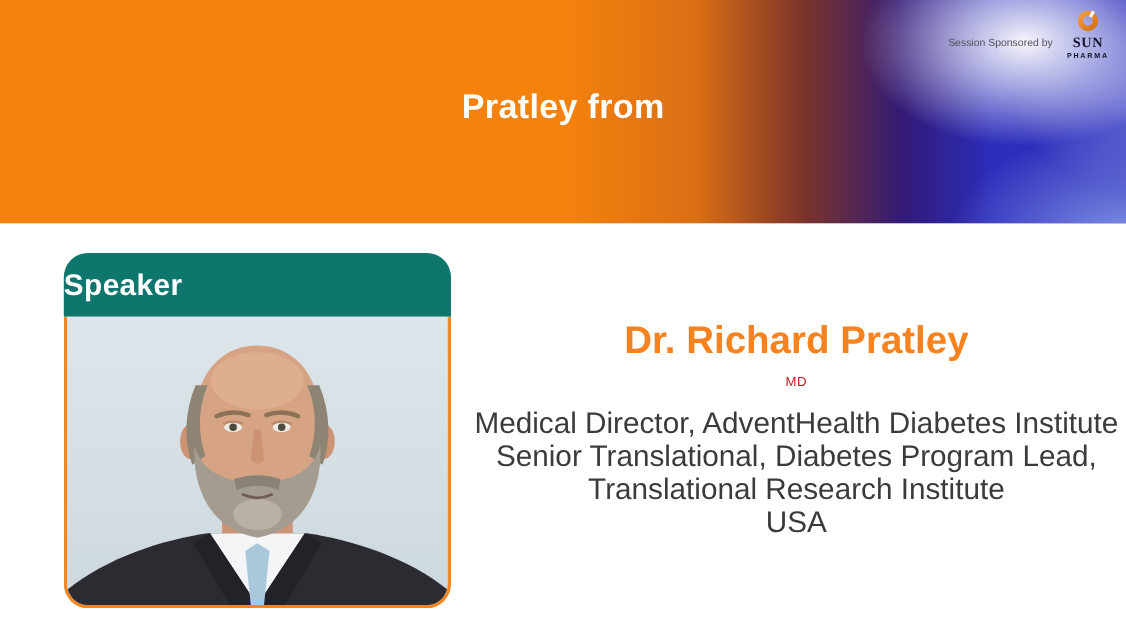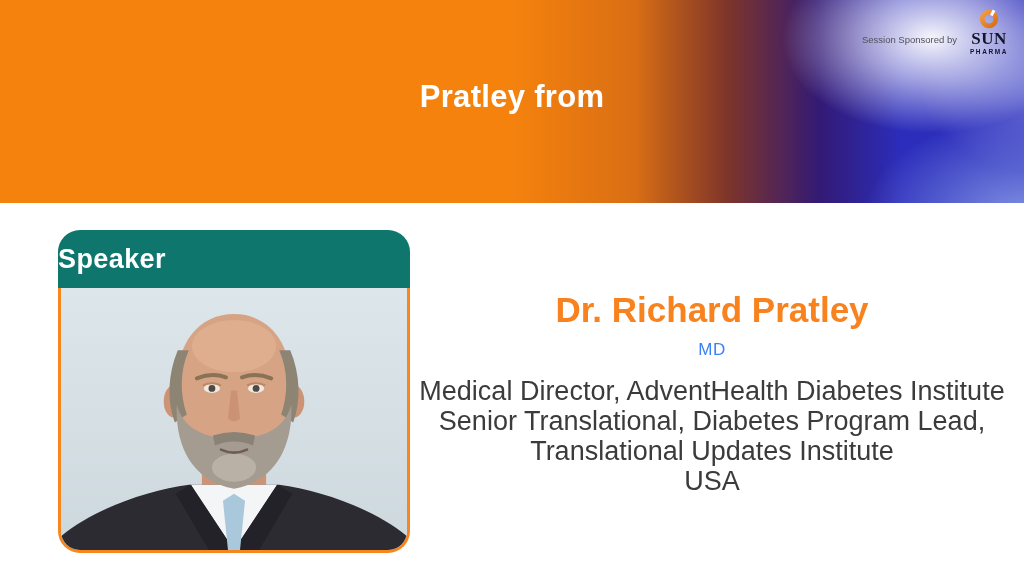--- a/index.html
+++ b/index.html
@@ -56,21 +56,21 @@
   .sun-logo {
     display: flex;
     flex-direction: column;
     align-items: center;
     width: 50px;
   }
   .sun-swirl { width: 22px; height: 22px; }
   .sun-word {
     font-family: "Liberation Serif", serif;
     font-weight: bold;
-    font-size: 17px;
+    font-size: 13px;
     line-height: 17px;
     color: #14142c;
     letter-spacing: 0.5px;
   }
   .pharma-word {
     font-size: 6.5px;
     font-weight: bold;
     letter-spacing: 1.6px;
     color: #14142c;
     margin-top: 1px;
@@ -104,35 +104,35 @@
     border-radius: 0 0 22px 22px;
     overflow: hidden;
     background: #D6E0E6;
     box-sizing: border-box;
   }
   .photo-area svg { display: block; width: 100%; height: 100%; }
 
   
   .speaker-info {
     position: absolute;
-    left: 412px; top: 290px;
+    left: 424px; top: 290px;
     width: 600px;
     text-align: center;
   }
   .speaker-name {
     margin: 0;
     font-size: 35px;
     font-weight: bold;
     color: #F8821E;
     line-height: 40px;
   }
   .speaker-degree {
     margin-top: 10px;
-    font-size: 17px;
-    color: #3b82f6;
+    font-size: 12px;
+    color: #b91c1c;
     letter-spacing: 0.6px;
   }
   .speaker-affiliation {
     margin-top: 16px;
     font-size: 27px;
     color: #3b3b3b;
     line-height: 30px;
   }
 </style>
 </head>
@@ -224,18 +224,18 @@
       </svg>
     </div>
   </section>
 
   <section class="speaker-info">
     <h2 class="speaker-name">Dr. Richard Pratley</h2>
     <div class="speaker-degree">MD</div>
     <div class="speaker-affiliation">
       <div>Medical Director, AdventHealth Diabetes Institute</div>
       <div>Senior Translational, Diabetes Program Lead,</div>
-      <div>Translational Updates Institute</div>
+      <div>Translational Research Institute</div>
       <div>USA</div>
     </div>
   </section>
 
 </div>
 
 </body></html>

